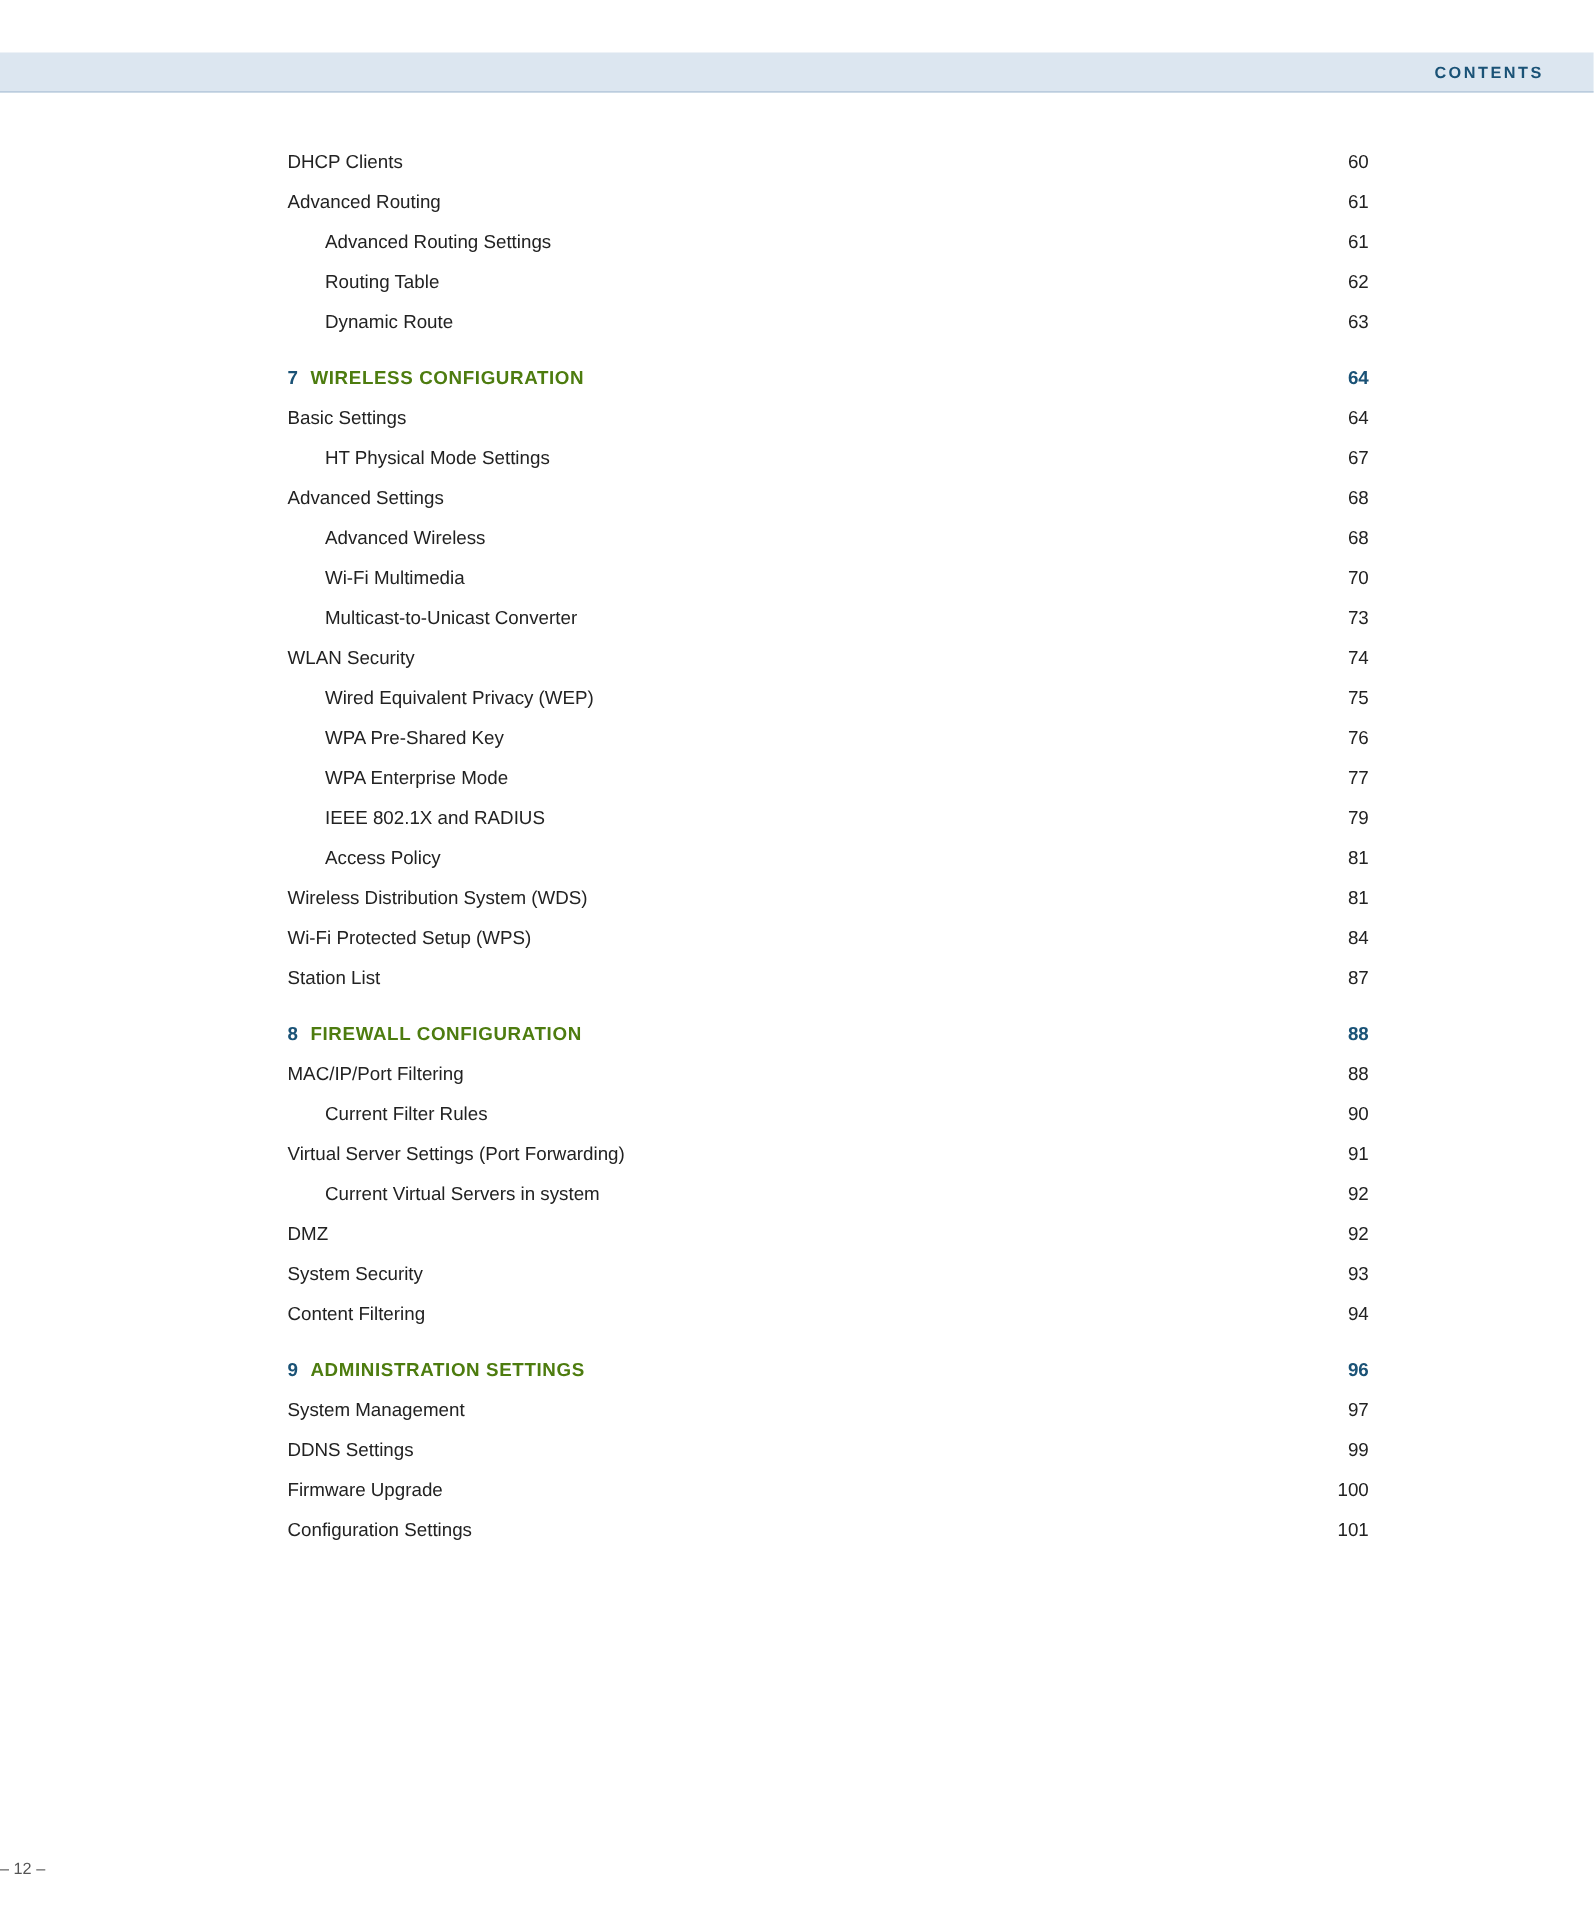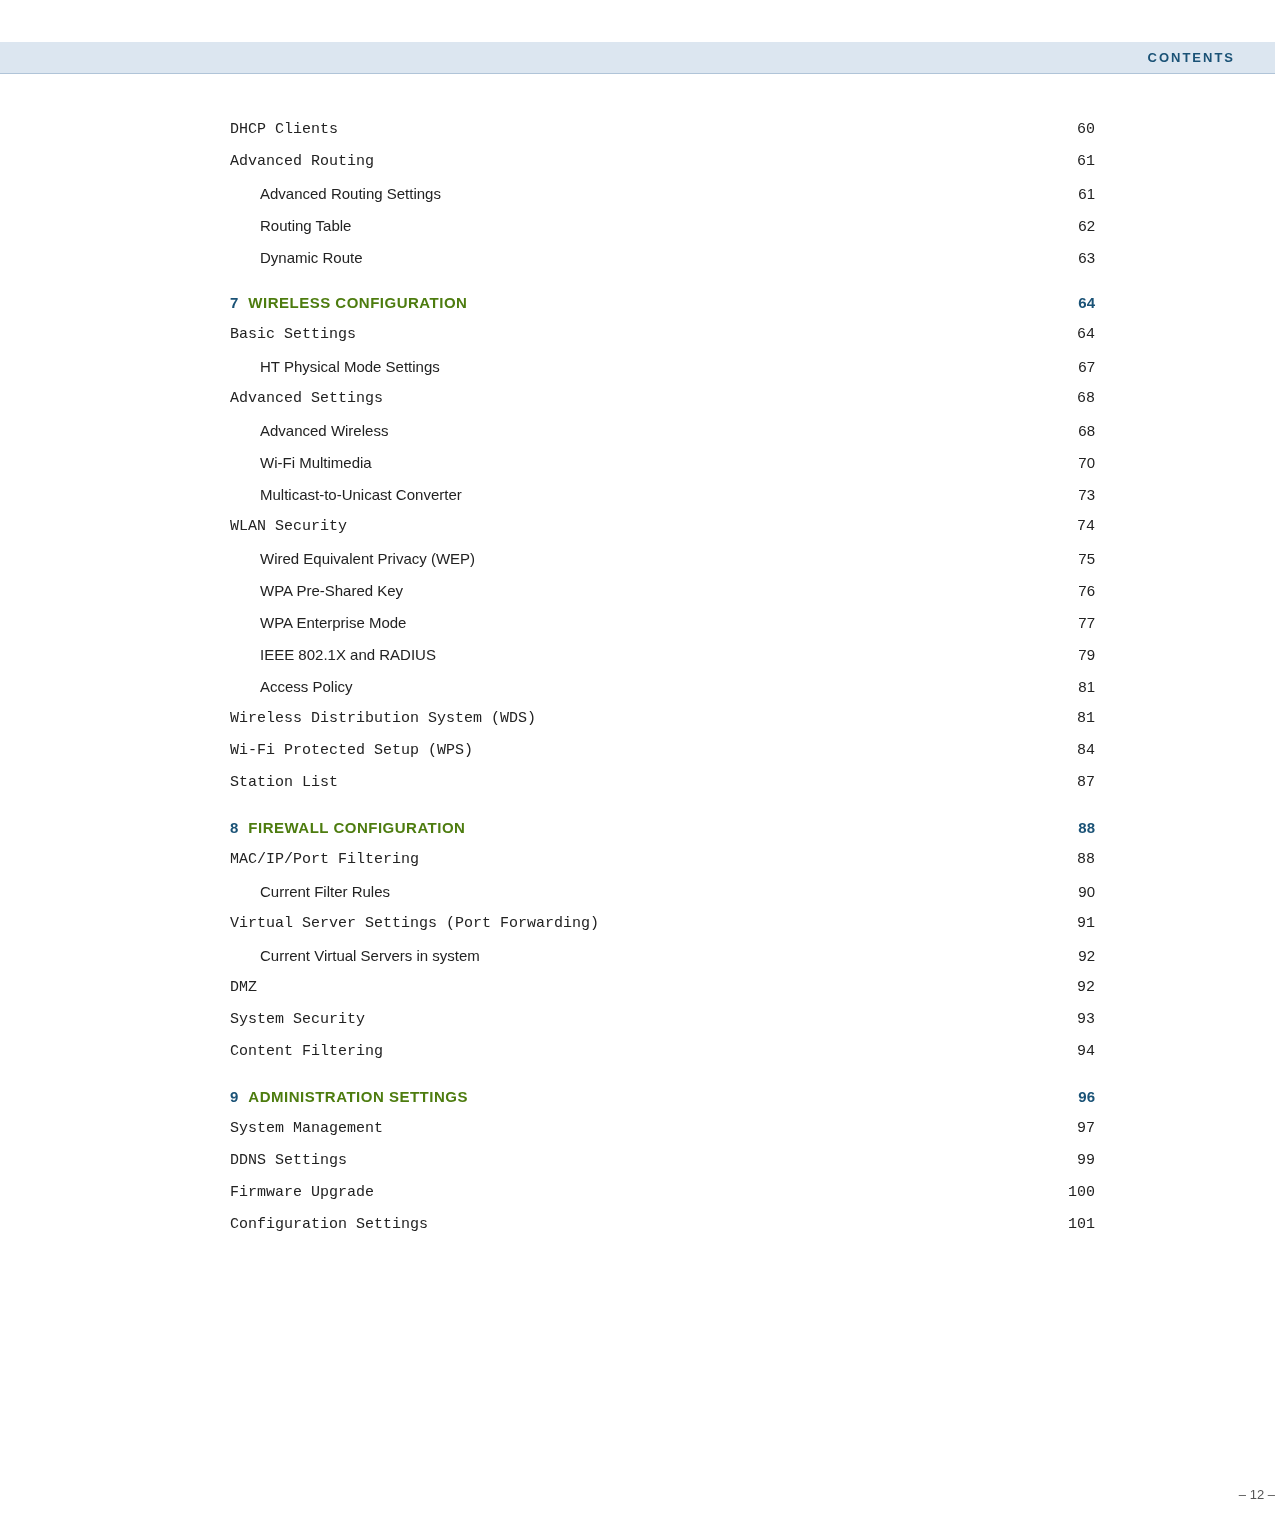--- a/index.html
+++ b/index.html
@@ -46,21 +46,20 @@
     .toc-entry {
       display: flex;
       justify-content: space-between;
       align-items: baseline;
       padding: 4px 0;
       line-height: 1.6;
     }
 
     .toc-entry.level1 {
       padding-left: 0px;
-      font-family: Liberation Mono, monospace;
     }
 
     .toc-entry.level2 {
       padding-left: 30px;
     }
 
     .toc-entry .entry-text {
       color: #222222;
       font-size: 15px;
     }
@@ -108,21 +107,21 @@
     .section-header-row {
       display: flex;
       align-items: baseline;
       flex: 1;
     }
 
     .footer {
       position: absolute;
       bottom: 30px;
       width: 100%;
-      text-align: right;
+      text-align: left;
       font-size: 13px;
       color: #555555;
     }
   </style>
 </head>
 <body>
 
 <div class="header-bar">
   <span class="header-title">Contents</span>
 </div>

